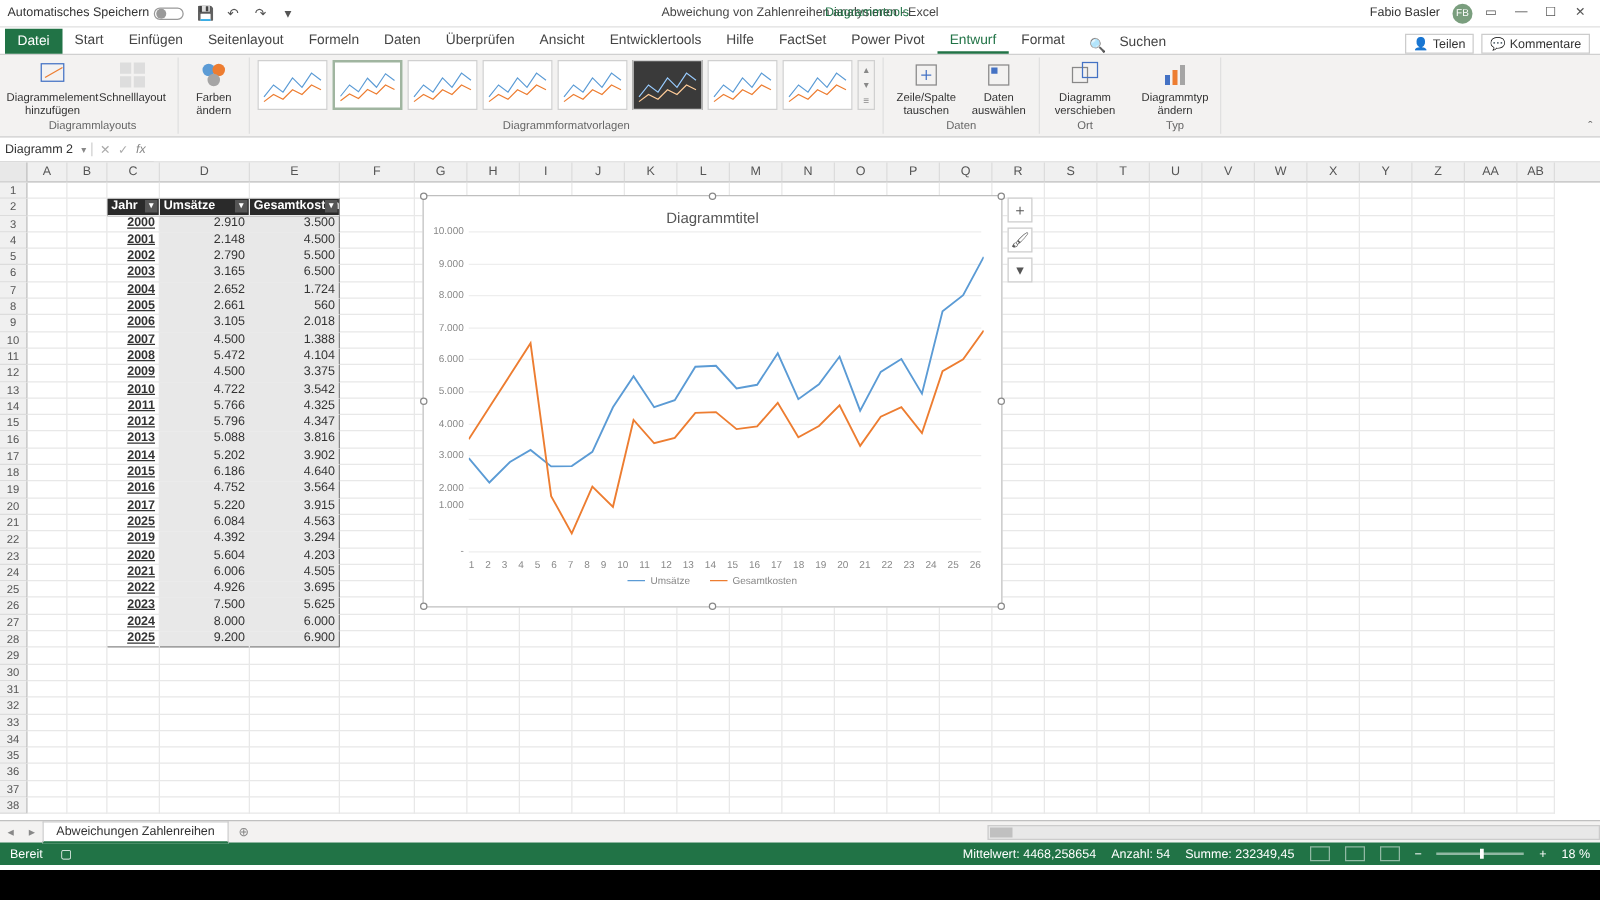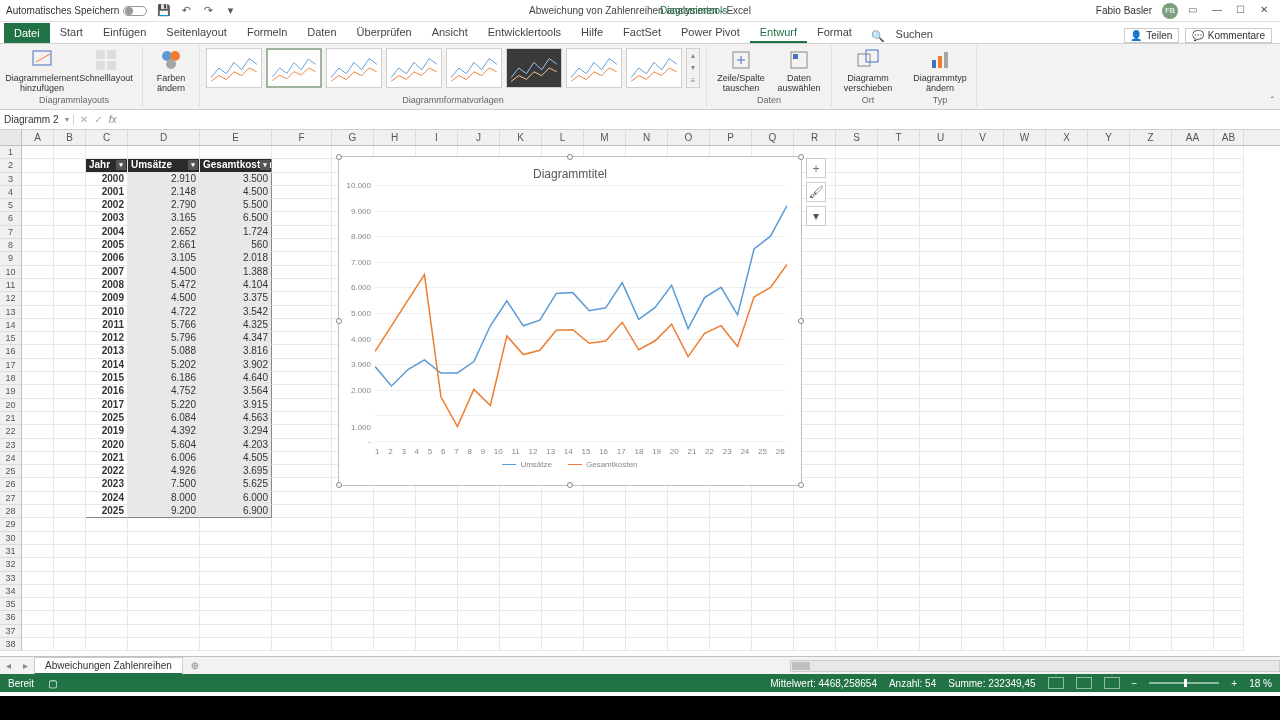--- a/index.html
+++ b/index.html
@@ -53,21 +53,21 @@
 
 .grid-wrap { position: relative; height: 510px; overflow: hidden; }
 .row { display: flex; height: 13.3px; }
 .row-h { width: 22px; background: #f0f0f0; border-right: 1px solid #c0c0c0; border-bottom: 1px solid #dcdcdc; font-size: 9px; text-align: center; color: #555; line-height: 13px; }
 .cell { border-right: 1px solid #e8e8e8; border-bottom: 1px solid #e8e8e8; height: 100%; font-size: 10px; padding: 0 3px; text-align: right; line-height: 12px; overflow: hidden; white-space: nowrap; }
 
 
 .tbl-hdr { background: #2a2a2a; color: #fff; font-weight: bold; text-align: left; position: relative; }
 .tbl-hdr .dd { position: absolute; right: 1px; top: 1px; width: 10px; height: 10px; background: #555; color: #fff; font-size: 7px; text-align: center; line-height: 10px; }
 .tbl-cell-sel { background: #e8e8e8; }
-.tbl-jahr { text-align: right; font-weight: bold; }
+.tbl-jahr { text-align: right; font-weight: bold; text-decoration: underline; }
 .tbl-border-r { border-right: 1px solid #888; }
 .tbl-border-b { border-bottom: 1px solid #888; }
 
 
 .chart-obj { position: absolute; left: 338px; top: 10px; width: 464px; height: 330px; background: #fff; border: 1px solid #bfbfbf; }
 .chart-handle { position: absolute; width: 6px; height: 6px; border: 1px solid #888; background: #fff; border-radius: 50%; }
 .chart-title { text-align: center; font-size: 12px; color: #555; padding-top: 10px; }
 .chart-area { position: relative; margin: 4px 16px 4px 36px; height: 256px; }
 .y-label { position: absolute; right: calc(100% + 4px); font-size: 8px; color: #888; transform: translateY(-50%); }
 .grid-line { position: absolute; left: 0; right: 0; border-top: 1px solid #eee; }
@@ -1513,21 +1513,21 @@
     <div class="chart-handle" style="left:-3px;top:50%;margin-top:-3px"></div>
       <div class="chart-handle" style="right:-3px;top:50%;margin-top:-3px"></div>
     <div class="chart-handle" style="left:-3px;bottom:-3px"></div>
       <div class="chart-handle" style="left:50%;bottom:-3px;margin-left:-3px"></div>
       <div class="chart-handle" style="right:-3px;bottom:-3px"></div>
     <div class="chart-title">Diagrammtitel</div>
     <div class="chart-area" id="chart-area">
         <div class="grid-line" style="top: 256px;"></div>
         <div class="y-label" style="top: 256px;">-</div>
         <div class="grid-line" style="top: 230.4px;"></div>
-        <div class="y-label" style="top: 242px;">1.000</div>
+        <div class="y-label" style="top: 219px;">1.000</div>
         <div class="grid-line" style="top: 204.8px;"></div>
         <div class="y-label" style="top: 204.8px;">2.000</div>
         <div class="grid-line" style="top: 179.2px;"></div>
         <div class="y-label" style="top: 179.2px;">3.000</div>
         <div class="grid-line" style="top: 153.6px;"></div>
         <div class="y-label" style="top: 153.6px;">4.000</div>
         <div class="grid-line" style="top: 128px;"></div>
         <div class="y-label" style="top: 128px;">5.000</div>
         <div class="grid-line" style="top: 102.4px;"></div>
         <div class="y-label" style="top: 102.4px;">6.000</div>

